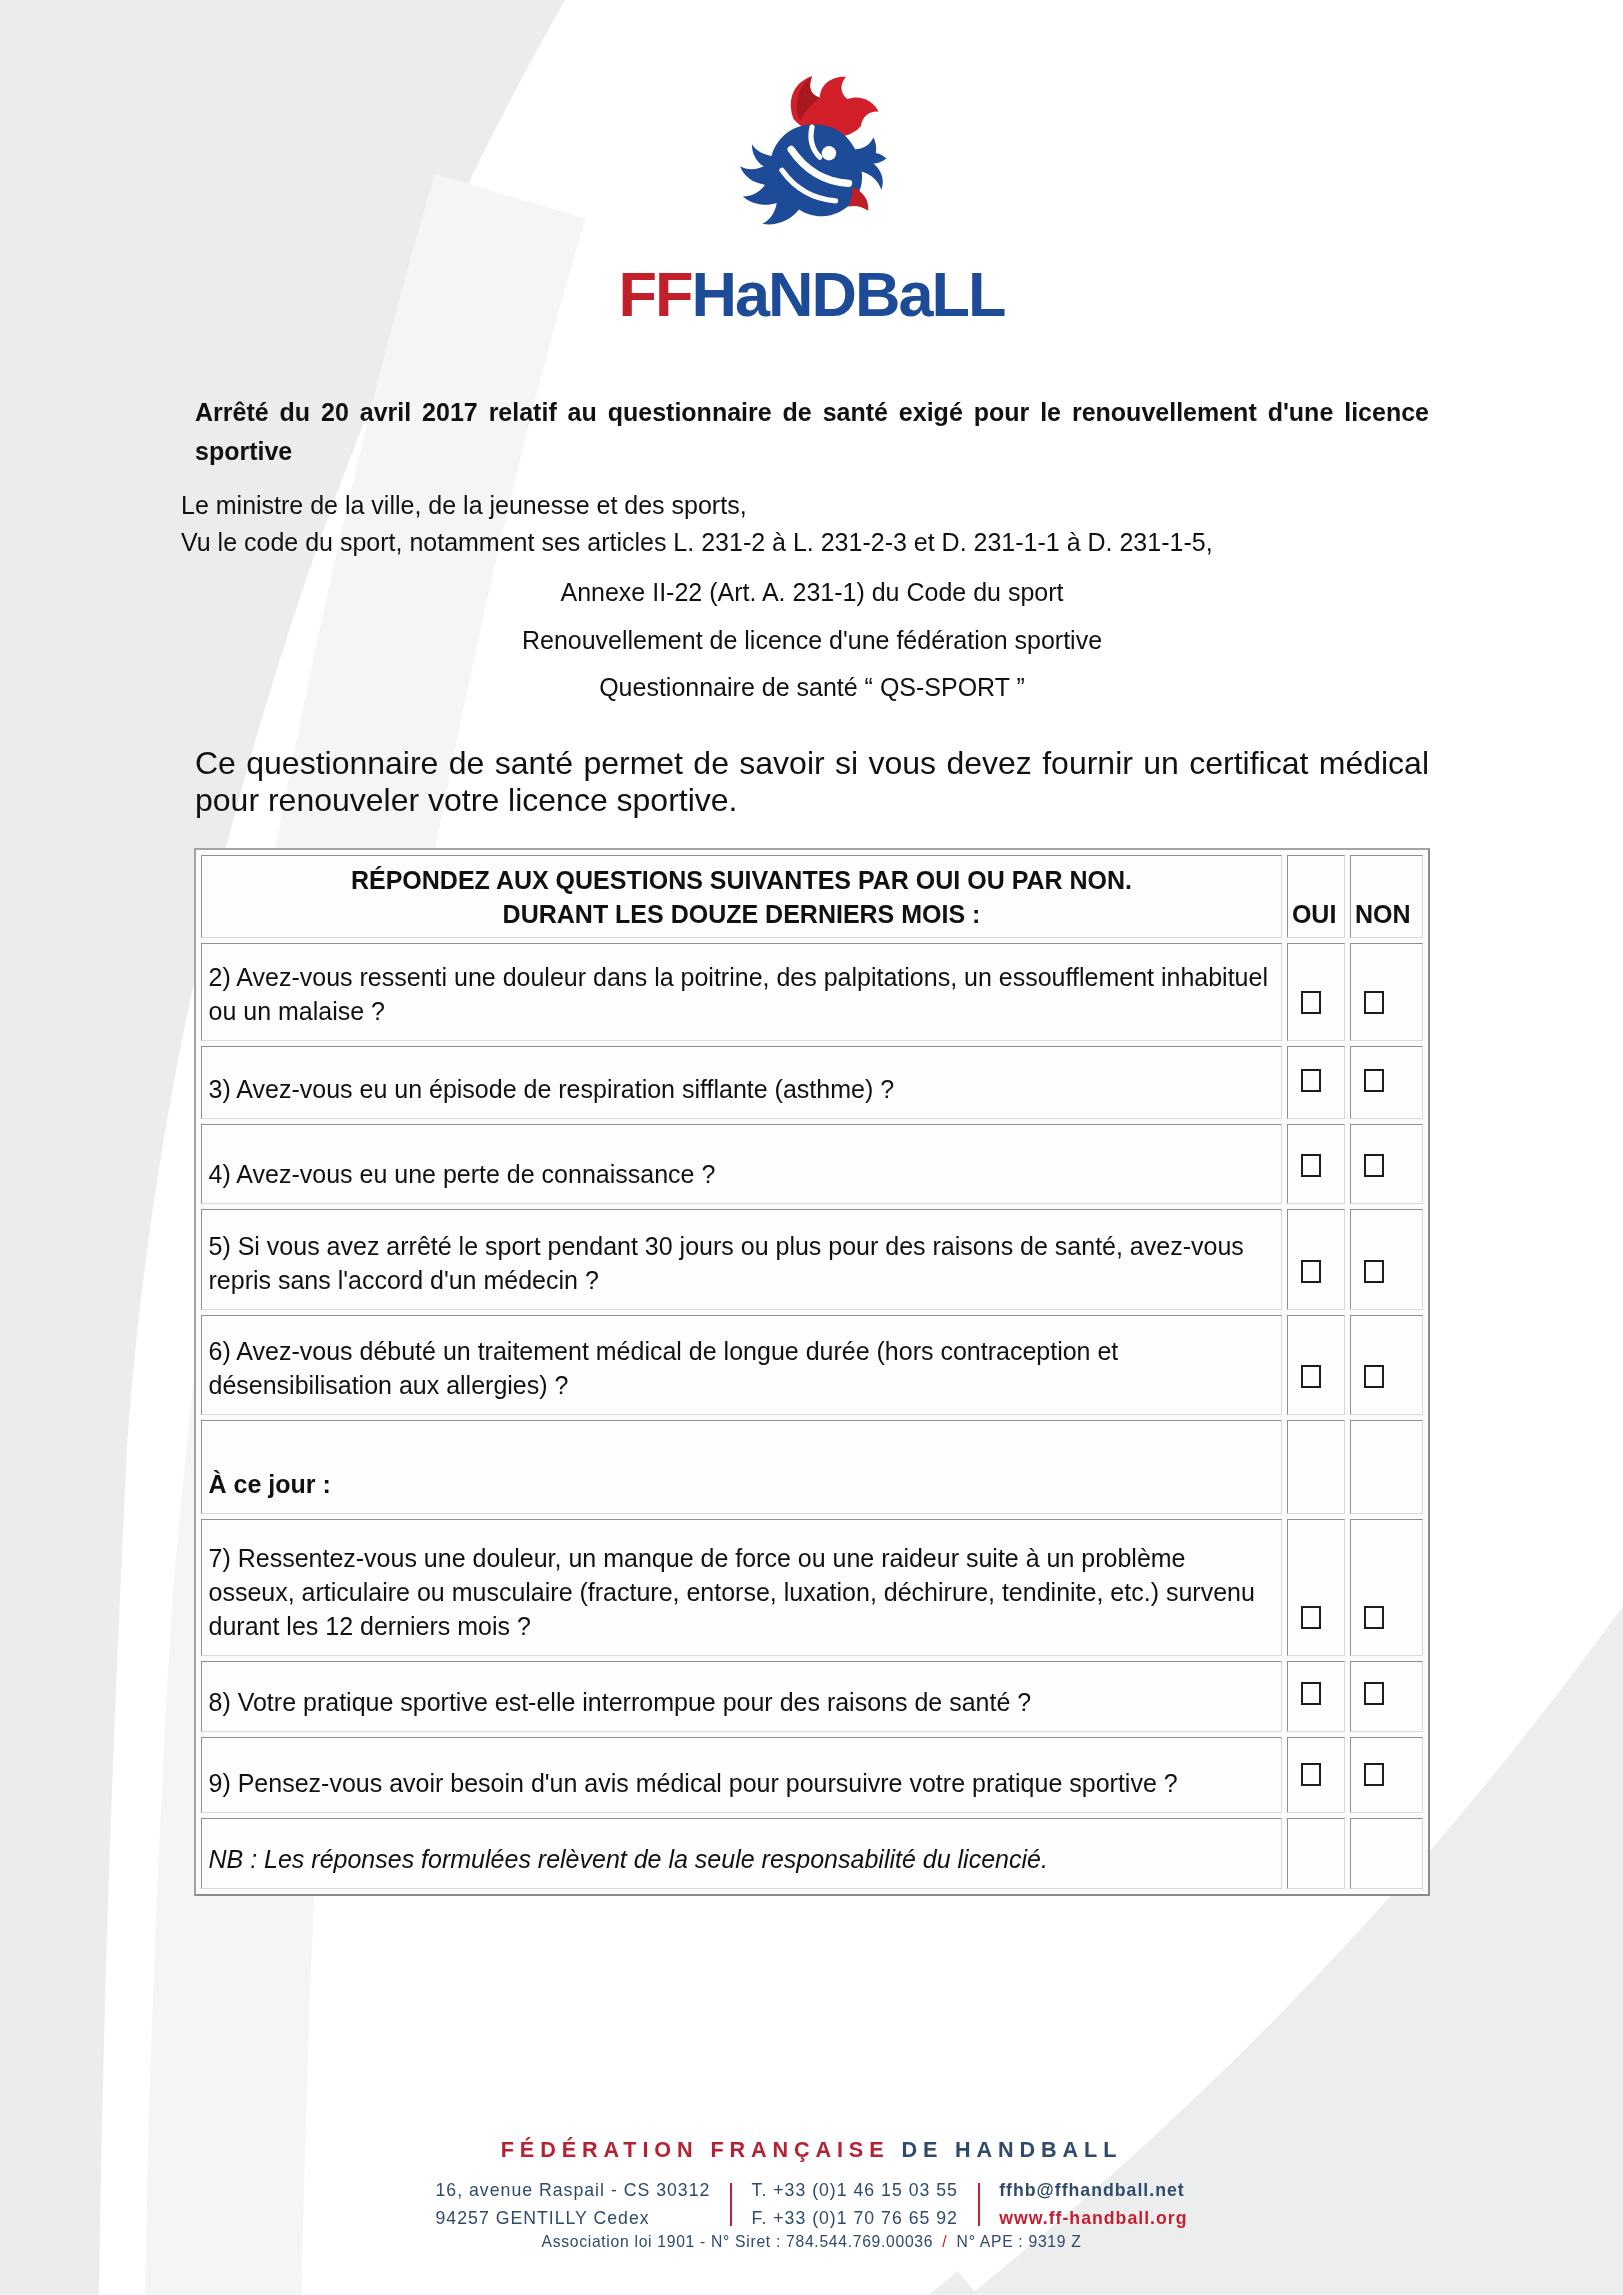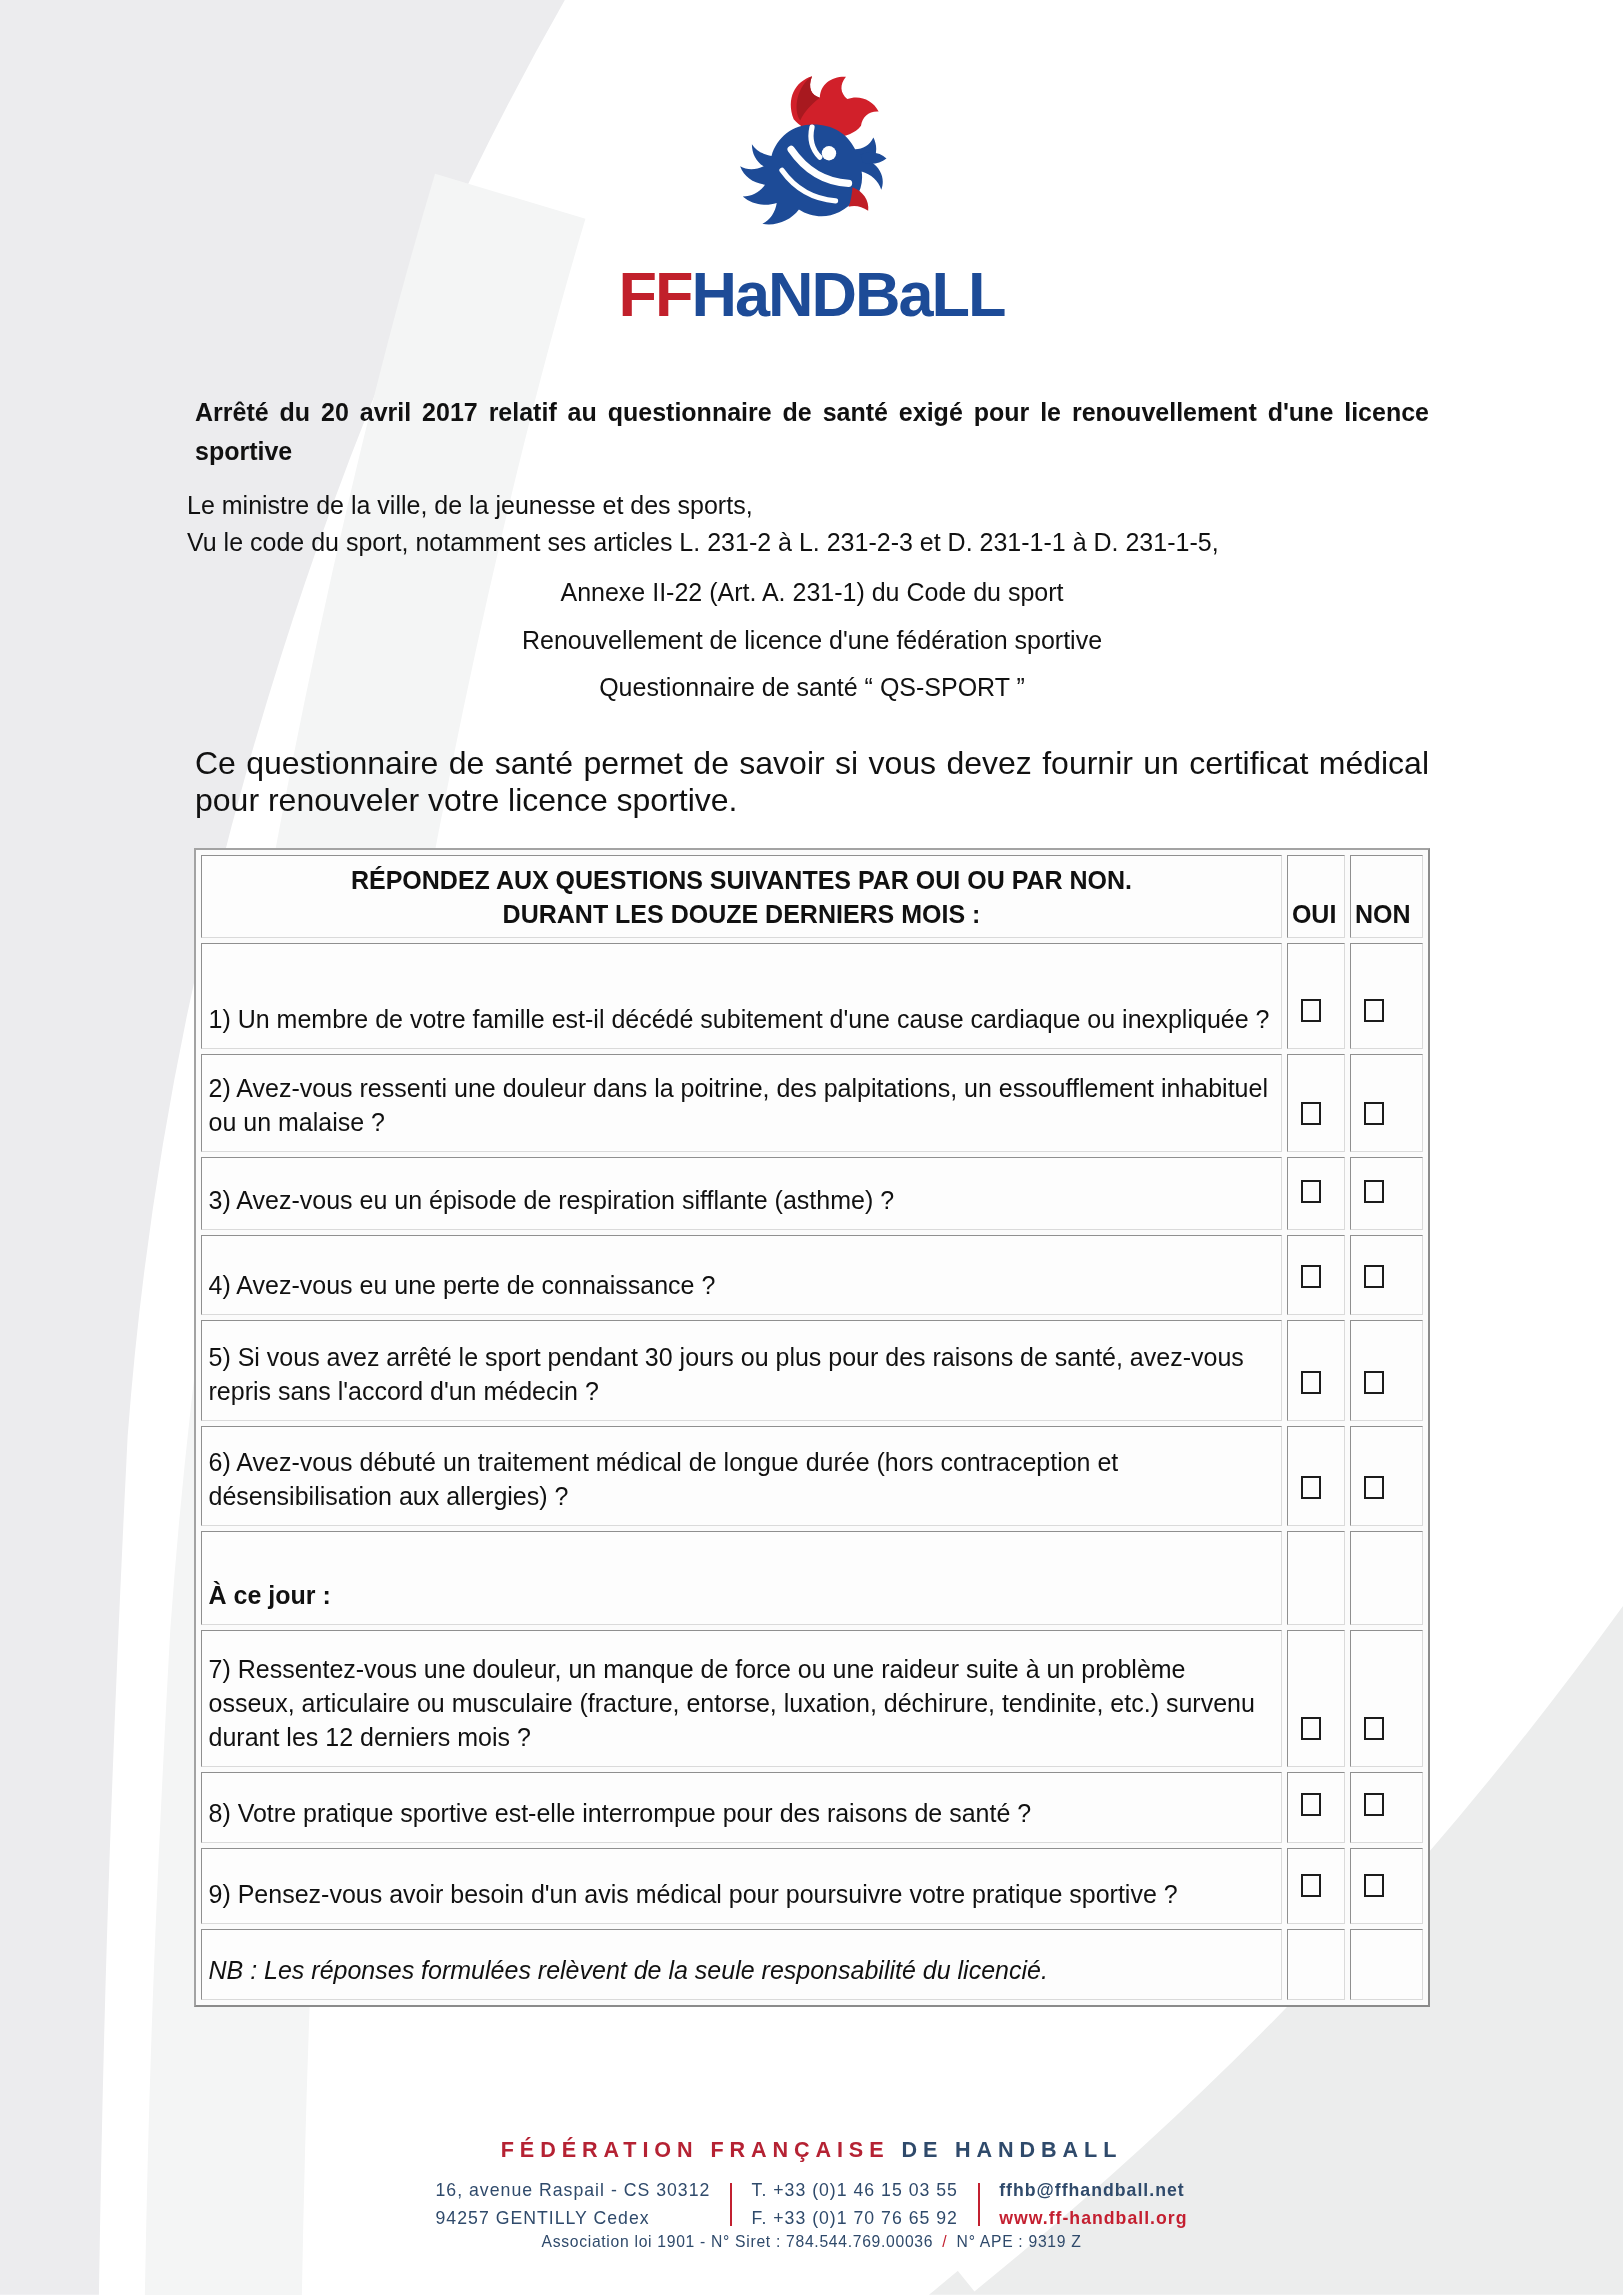--- a/index.html
+++ b/index.html
@@ -24,21 +24,21 @@
   .wm-ff{color:#c1202b;}
   .wm-rest{color:#1d4b97;}
 
   
   .doc-title{
     position:absolute;left:195px;top:393px;width:1234px;
     font-size:25px;font-weight:bold;line-height:39px;
     text-align:justify;
   }
   .intro{
-    position:absolute;left:187px;top:487px;width:1234px;
+    position:absolute;left:181px;top:487px;width:1234px;
     font-size:25px;line-height:37px;
   }
   .c-line{position:absolute;left:195px;width:1234px;text-align:center;font-size:25px;}
   .c1{top:578px;} .c2{top:626px;} .c3{top:673px;}
   .lead{
     position:absolute;left:195px;top:745px;width:1234px;
     font-size:32px;line-height:37px;text-align:justify;
   }
 
   
@@ -168,25 +168,20 @@
         <tr style="height:73px;">
           <th class="hdr">
             <div>RÉPONDEZ AUX QUESTIONS SUIVANTES PAR OUI OU PAR NON.</div>
             <div>DURANT LES DOUZE DERNIERS MOIS :</div>
           </th>
           <th class="hcol">OUI</th>
           <th class="hcol">NON</th>
         </tr>
       </thead>
       <tbody>
-          <tr style="height: 106px;">
-            <td class="qcell">1) Un membre de votre famille est-il décédé subitement d'une cause cardiaque ou inexpliquée ?</td>
-            <td class="chkcell"><span class="box"></span></td>
-            <td class="chkcell"><span class="box"></span></td>
-          </tr>
           <tr style="height: 98px;">
             <td class="qcell">2) Avez-vous ressenti une douleur dans la poitrine, des palpitations, un essoufflement inhabituel ou un malaise ?</td>
             <td class="chkcell"><span class="box"></span></td>
             <td class="chkcell"><span class="box"></span></td>
           </tr>
           <tr style="height: 73px; border-radius: 11px;">
             <td class="qcell">3) Avez-vous eu un épisode de respiration sifflante (asthme) ?</td>
             <td class="chkcell"><span class="box"></span></td>
             <td class="chkcell"><span class="box"></span></td>
           </tr>

